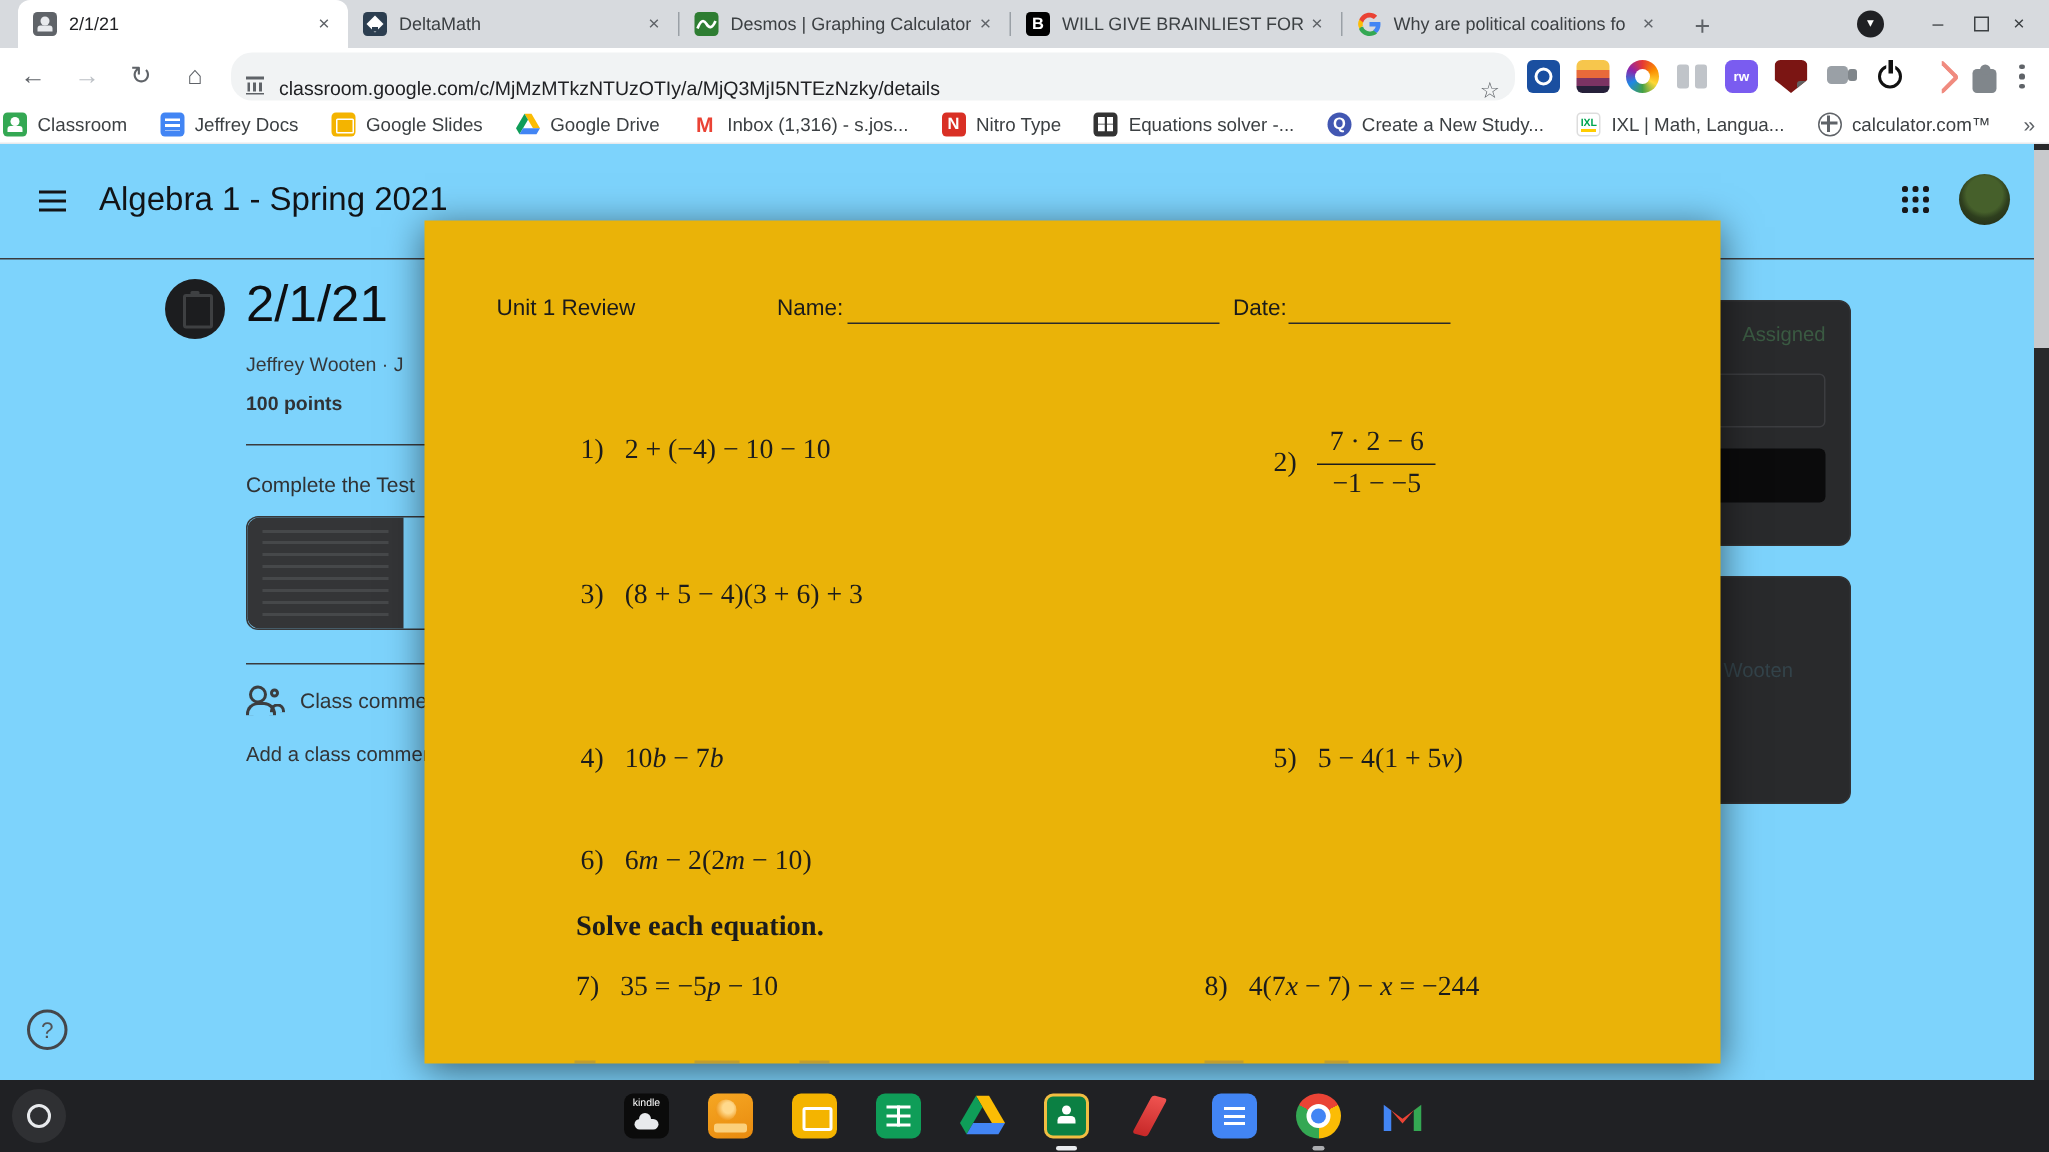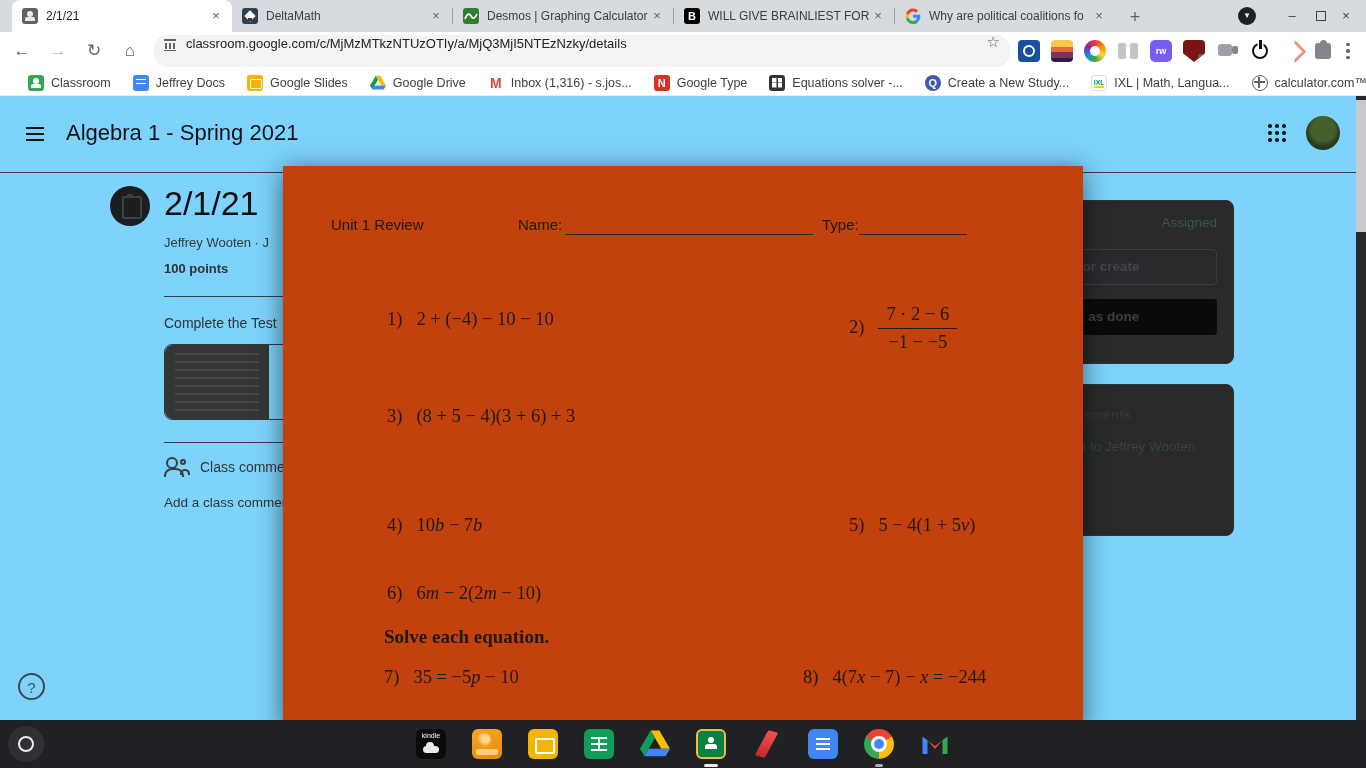--- a/index.html
+++ b/index.html
@@ -26,28 +26,28 @@
   .fav-brainly { background:#000; color:#fff; font-size:11px; font-weight:bold; text-align:center; line-height:16px; }
   .newtab-btn { width:28px; height:28px; margin:2px 0 0 6px; text-align:center; line-height:26px; font-size:18px; color:#5f6368; border-radius:50%; }
   .tab-search { position:absolute; right:110px; top:7px; width:18px; height:18px; background:#202124; border-radius:50%; color:#fff; font-size:9px; text-align:center; line-height:17px; }
   .win-btn { position:absolute; top:8px; width:16px; height:16px; color:#3c4043; font-size:13px; text-align:center; line-height:15px; }
   .win-restore { border:1.5px solid #3c4043; width:10px; height:10px; top:11px; }
 
   
   .toolbar { position:absolute; top:32px; left:0; width:1366px; height:38px; background:#fff; display:flex; align-items:center; }
   .nav-ic { width:28px; height:28px; text-align:center; line-height:28px; font-size:17px; color:#5f6368; margin-left:8px; border-radius:50%; }
   .nav-ic.disabled { color:#bdc1c6; }
-  .omnibox { position:relative; height:28px; width:856px; margin-left:10px; background:#f1f3f4; border-radius:14px; display:flex; align-items:flex-end; padding:16px 10px; }
+  .omnibox { position:relative; height:28px; width:856px; margin-left:10px; background:#f1f3f4; border-radius:14px; display:flex; align-items:flex-start; padding:16px 10px; }
   .kiosk-ic { width:12px; height:12px; flex:none; background:
       linear-gradient(#5f6368,#5f6368) 0 0/12px 2px no-repeat,
       repeating-linear-gradient(90deg,#5f6368 0 2px,transparent 2px 4px) 1px 4px/10px 6px no-repeat,
       linear-gradient(#5f6368,#5f6368) 0 11px/12px 1px no-repeat; }
   .url { font-size:13px; color:#202124; margin-left:10px; flex:1; white-space:nowrap; overflow:hidden; }
   .star-ic { font-size:15px; color:#5f6368; }
-  .ext-row { display:flex; align-items:flex-start; margin-left:8px; gap:11px; }
+  .ext-row { display:flex; align-items:flex-end; margin-left:8px; gap:11px; }
   .ext { position:relative; width:22px; height:22px; border-radius:4px; }
   .ext-blue { background:#1a4fa0; }
   .ext-blue::before { content:""; position:absolute; inset:5px; border:2px solid #fff; border-radius:50%; }
   .ext-sunset { background:linear-gradient(#f7c64c 0 30%, #e86a3a 30% 55%, #7b3363 55% 80%, #26203a 80% 100%); }
   .ext-wheel { border-radius:50%; background:conic-gradient(#e53935,#fb8c00,#fdd835,#43a047,#1e88e5,#8e24aa,#e53935); }
   .ext-wheel::before { content:""; position:absolute; inset:6px; background:#fff; border-radius:50%; }
   .ext-split { background:transparent; }
   .ext-split::before,.ext-split::after { content:""; position:absolute; top:3px; width:8px; height:16px; background:#c0c4c9; border-radius:2px; }
   .ext-split::before { left:1px; } .ext-split::after { right:1px; }
   .ext-rw { background:#7a5cf0; color:#fff; font-size:9px; font-weight:bold; text-align:center; line-height:22px; border-radius:5px; }
@@ -60,21 +60,21 @@
   .ext-power::before { content:""; position:absolute; inset:3px; border:2.5px solid #111; border-radius:50%; }
   .ext-power::after { content:""; position:absolute; left:10px; top:0; width:3px; height:9px; background:#111; box-shadow:0 0 0 1.5px #fff; }
   .ext-pink { background:transparent; }
   .ext-pink::before { content:""; position:absolute; left:4px; top:3px; width:11px; height:11px; border:3px solid #f08b7f; border-left-color:transparent; border-bottom-color:transparent; transform:rotate(45deg); border-radius:3px; }
   .ext-puzzle { background:#80868b; border-radius:3px; width:16px; height:16px; margin-top:3px; }
   .ext-puzzle::before { content:""; position:absolute; left:5px; top:-3px; width:7px; height:7px; background:#80868b; border-radius:50%; }
   .menu-dots { display:flex; flex-direction:column; gap:3px; margin-left:12px; padding:3px; }
   .menu-dots span { width:3.5px; height:3.5px; background:#5f6368; border-radius:50%; }
 
   
-  .bookmarks { position:absolute; top:70px; left:0; width:1366px; height:26px; background:#fff; border-bottom:1px solid #e8eaed; display:flex; align-items:center; padding-left:28px; gap:22px; }
+  .bookmarks { position:absolute; top:70px; left:0; width:1366px; height:26px; background:#fff; border-bottom:1px solid #e8eaed; display:flex; align-items:center; padding-left:2px; gap:22px; }
   .bm { display:flex; align-items:center; gap:7px; }
   .bm-label { font-size:12.5px; color:#3c4043; white-space:nowrap; }
   .bi { width:16px; height:16px; position:relative; border-radius:3px; flex:none; }
   .bi-classroom { background:#34a853; }
   .bi-classroom::before { content:""; position:absolute; left:5px; top:3px; width:6px; height:6px; border-radius:50%; background:#fff; }
   .bi-classroom::after { content:""; position:absolute; left:3px; top:9px; width:10px; height:4px; border-radius:2px 2px 0 0; background:#fff; }
   .bi-docs { background:#4285f4; }
   .bi-docs::before { content:""; position:absolute; left:3px; top:4px; width:10px; height:8px;
       background:repeating-linear-gradient(#fff 0 1.5px, transparent 1.5px 4px); }
   .bi-slides { background:#f4b400; }
@@ -133,21 +133,21 @@
   .btn-outline { position:absolute; left:16px; right:16px; top:48px; height:36px; border:1px solid #3c3d40; border-radius:4px; text-align:center; line-height:34px; font-size:13.5px; font-weight:bold; color:#43464a; }
   .btn-dark { position:absolute; left:16px; right:16px; top:98px; height:36px; background:#0b0b0c; border-radius:4px; text-align:center; line-height:36px; font-size:13.5px; font-weight:bold; color:#3c3f43; }
   .pc-title { position:absolute; left:56px; top:22px; font-size:13.5px; font-weight:bold; color:#333537; white-space:nowrap; }
   .pc-add { position:absolute; left:44px; top:54px; font-size:13.5px; color:#33434a; white-space:nowrap; }
 
   
   .scrollbar { position:absolute; top:96px; right:0; width:10px; height:624px; background:#28292b; }
   .scroll-thumb { position:absolute; top:4px; left:0; width:10px; height:132px; background:#c7c9cc; }
 
   
-  .doc { position:absolute; left:283px; top:166px; width:800px; height:562px; background:#c2410c; box-shadow:0 4px 24px rgba(0,0,0,.55); overflow:hidden; }
+  .doc { position:absolute; left:283px; top:147px; width:864px; height:562px; background:#eab308; box-shadow:0 4px 24px rgba(0,0,0,.55); overflow:hidden; }
   .doc-head-title { position:absolute; left:48px; top:50px; font-size:15px; color:#1b1b1b; }
   .doc-label { position:absolute; top:50px; font-size:15px; color:#1b1b1b; }
   .lbl-name { left:235px; } .lbl-date { left:539px; }
   .wline { position:absolute; top:68px; border-bottom:1.5px solid #2a2a2a; }
   .wline-name { left:282px; width:248px; } .wline-date { left:576px; width:108px; }
   .ws { font-family:"Liberation Serif", serif; color:#1c1c1c; }
   .ws-heading { position:absolute; font-size:19px; font-weight:bold; }
   .problem { position:absolute; font-size:18.5px; white-space:nowrap; }
   .pnum { margin-right:14px; }
   .frac { display:inline-flex; flex-direction:column; text-align:center; vertical-align:middle; }
@@ -300,21 +300,21 @@
           </svg>
       </span>
         <span class="bm-label">Google Drive</span>
       </div>
     <div class="bm">
         <span class="bi bi-gmail">M</span>
         <span class="bm-label">Inbox (1,316) - s.jos...</span>
       </div>
     <div class="bm">
         <span class="bi bi-nitro">N</span>
-        <span class="bm-label">Google Type</span>
+        <span class="bm-label">Nitro Type</span>
       </div>
     <div class="bm">
         <span class="bi bi-grid"></span>
         <span class="bm-label">Equations solver -...</span>
       </div>
     <div class="bm">
         <span class="bi bi-quizlet">Q</span>
         <span class="bm-label">Create a New Study...</span>
       </div>
     <div class="bm">
@@ -376,21 +376,21 @@
   </div>
 
   <div class="scrollbar">
       <div class="scroll-thumb"></div>
     </div>
 
   <div class="doc">
     <div class="doc-head-title">Unit 1 Review</div>
     <div class="doc-label lbl-name">Name:</div>
     <div class="wline wline-name"></div>
-    <div class="doc-label lbl-date">Type:</div>
+    <div class="doc-label lbl-date">Date:</div>
     <div class="wline wline-date"></div>
 
     <div class="ws problem" style="left:104px; top:143px">
       <span class="pnum">1)</span><span class="mexpr">2 + (−4) − 10 − 10</span>
     </div>
     <div class="ws problem" style="left:566px; top:138px">
       <span class="pnum">2)</span><span class="frac">
           <span class="ft mexpr">7 · 2 − 6</span>
           <span class="fb mexpr">−1 − −5</span>
         </span>

